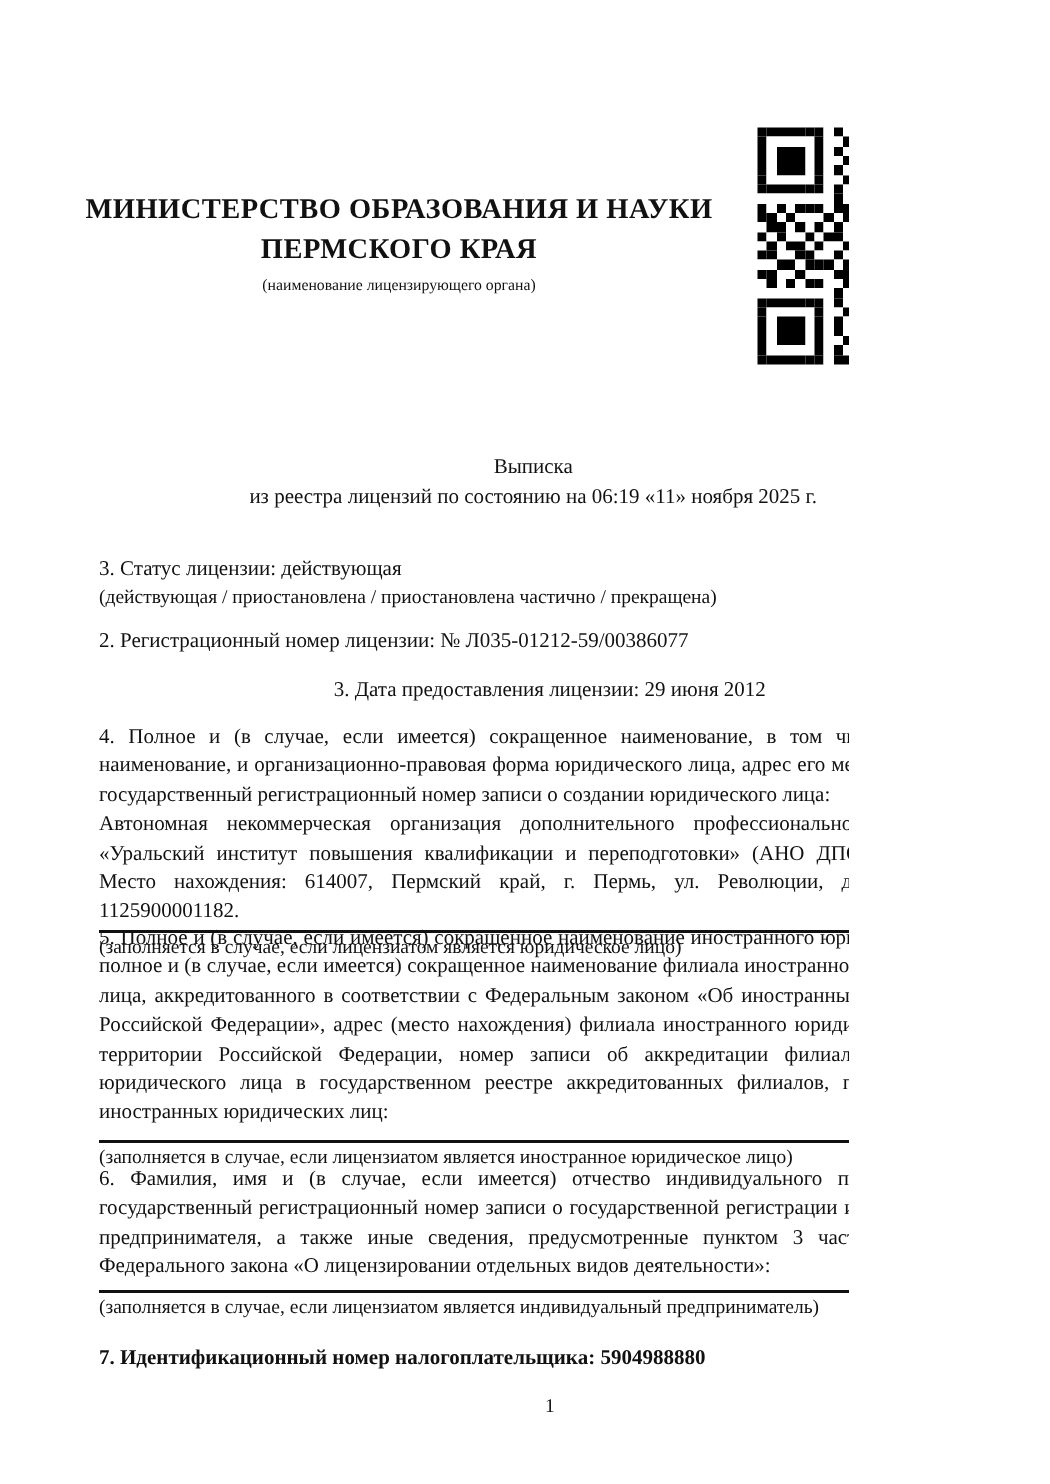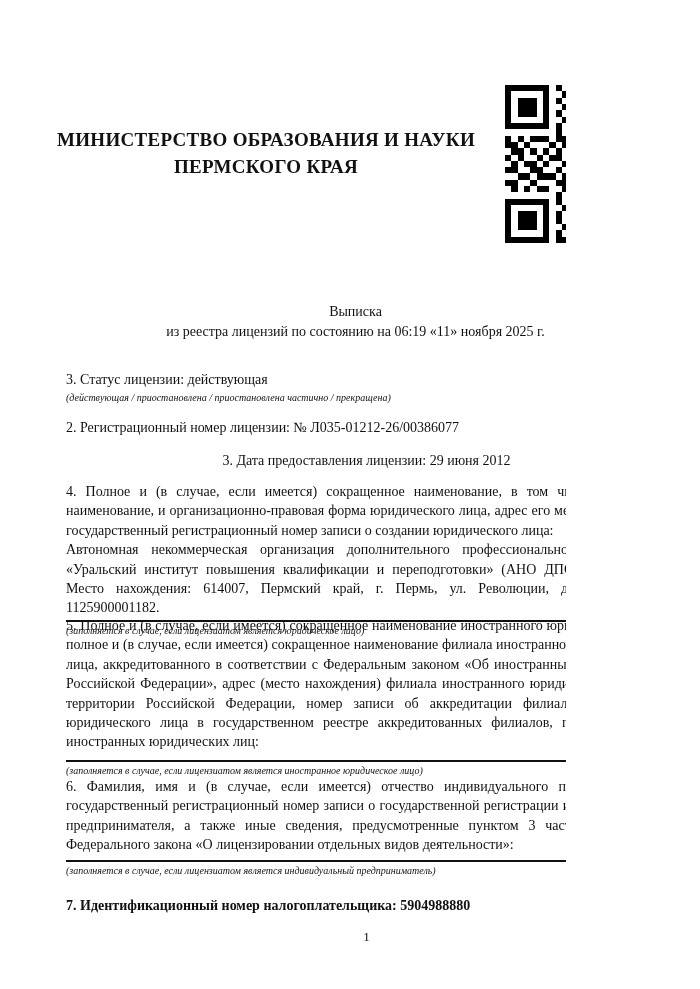--- a/index.html
+++ b/index.html
@@ -16,41 +16,42 @@
     position:absolute;left:505px;top:85px;width:158px;height:158px;
     display:grid;grid-template-columns:repeat(25,1fr);grid-template-rows:repeat(25,1fr);
     background:#fff;
   }
   .qr div{background:#fff;}
   .qr div.m{background:#000;}
   .title-block{position:absolute;left:55px;top:302px;width:601px;text-align:center;
     font-size:14px;line-height:19.5px;}
   .item{position:absolute;left:66px;width:601px;font-size:14px;line-height:19.4px;}
   .item p{margin:0;text-align:justify;}
-  .cap{text-align:center;font-size:10px;line-height:13px;margin:0;padding-top:2px;font-style:italic;}
+  .cap{text-align:center;font-size:13px;line-height:13px;margin:0;padding-top:2px;}
   .rule{border:0;border-top:2px solid #111;margin:2px 0 0 0;width:601px;}
   .rule.gap8{margin-top:8px;}
   .rule.gap5{margin-top:5px;}
   .pos-item1{top:370px;}
   .pos-item2{top:418px;}
   .pos-item3{top:451px;}
   .pos-item4{top:482px;}
   .pos-item5{top:616px;}
   .pos-item6{top:777px;}
   .pos-item7{top:896px;font-weight:bold;}
   .page-number{position:absolute;left:66px;top:929px;width:601px;text-align:center;font-size:13px;}
 </style>
 </head>
 <body>
 
 <div class="page">
 
   <div class="header-block">
     <div class="ministry">МИНИСТЕРСТВО ОБРАЗОВАНИЯ И НАУКИ</div>
     <div class="ministry">ПЕРМСКОГО КРАЯ</div>
+    <div class="small-caption">(наименование лицензирующего органа)</div>
   </div>
 
   <div class="qr">
       <div class="m"></div>
       <div class="m"></div>
       <div class="m"></div>
       <div class="m"></div>
       <div class="m"></div>
       <div class="m"></div>
       <div class="m"></div>
@@ -678,21 +679,21 @@
     <div>Выписка</div>
     <div>из реестра лицензий по состоянию на 06:19 «11» ноября 2025 г.</div>
   </div>
 
   <div class="item pos-item1">
     <p style="text-align:left">3. Статус лицензии: действующая</p>
     <p class="cap">(действующая / приостановлена / приостановлена частично / прекращена)</p>
   </div>
 
   <div class="item pos-item2">
-    <p style="text-align:left">2. Регистрационный номер лицензии: № Л035-01212-26/00386077</p>
+    <p style="text-align:left">2. Регистрационный номер лицензии: № Л035-01212-59/00386077</p>
   </div>
 
   <div class="item pos-item3">
     <p style="text-align:center">3. Дата предоставления лицензии: 29 июня 2012</p>
   </div>
 
   <div class="item pos-item4">
     <p>4. Полное и (в случае, если имеется) сокращенное наименование, в том числе фирменное наименование, и организационно-правовая форма юридического лица, адрес его места нахождения, государственный регистрационный номер записи о создании юридического лица:</p>
     <p>Автономная некоммерческая организация дополнительного профессионального образования «Уральский институт повышения квалификации и переподготовки» (АНО ДПО «УрИПКиП»). Место нахождения: 614007, Пермский край, г. Пермь, ул. Революции, д.5, к.1. ОГРН: 1125900001182.</p>
     <hr class="rule">

